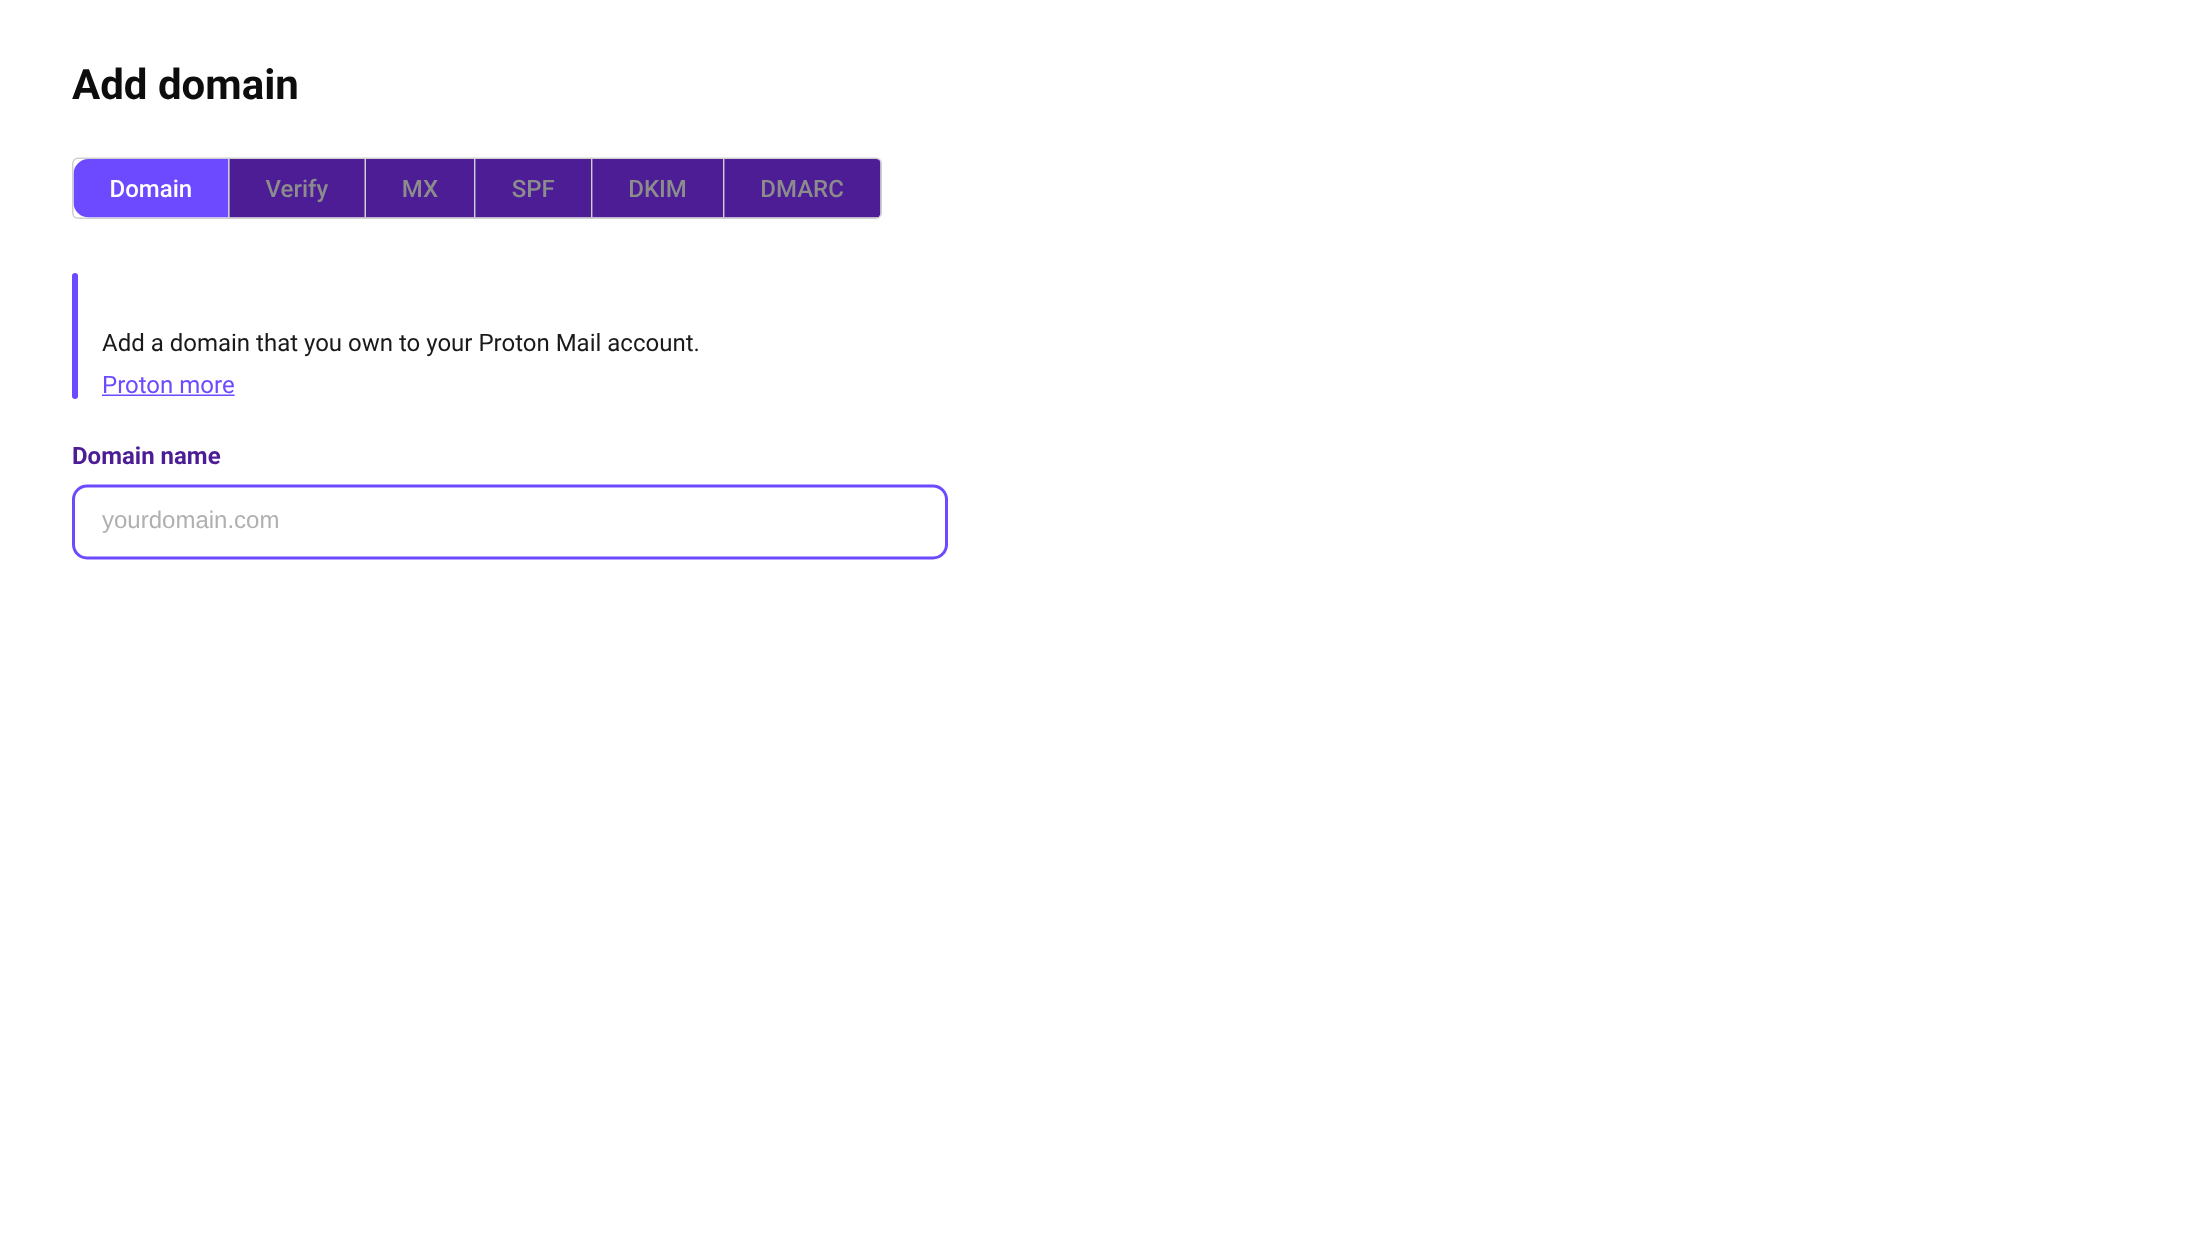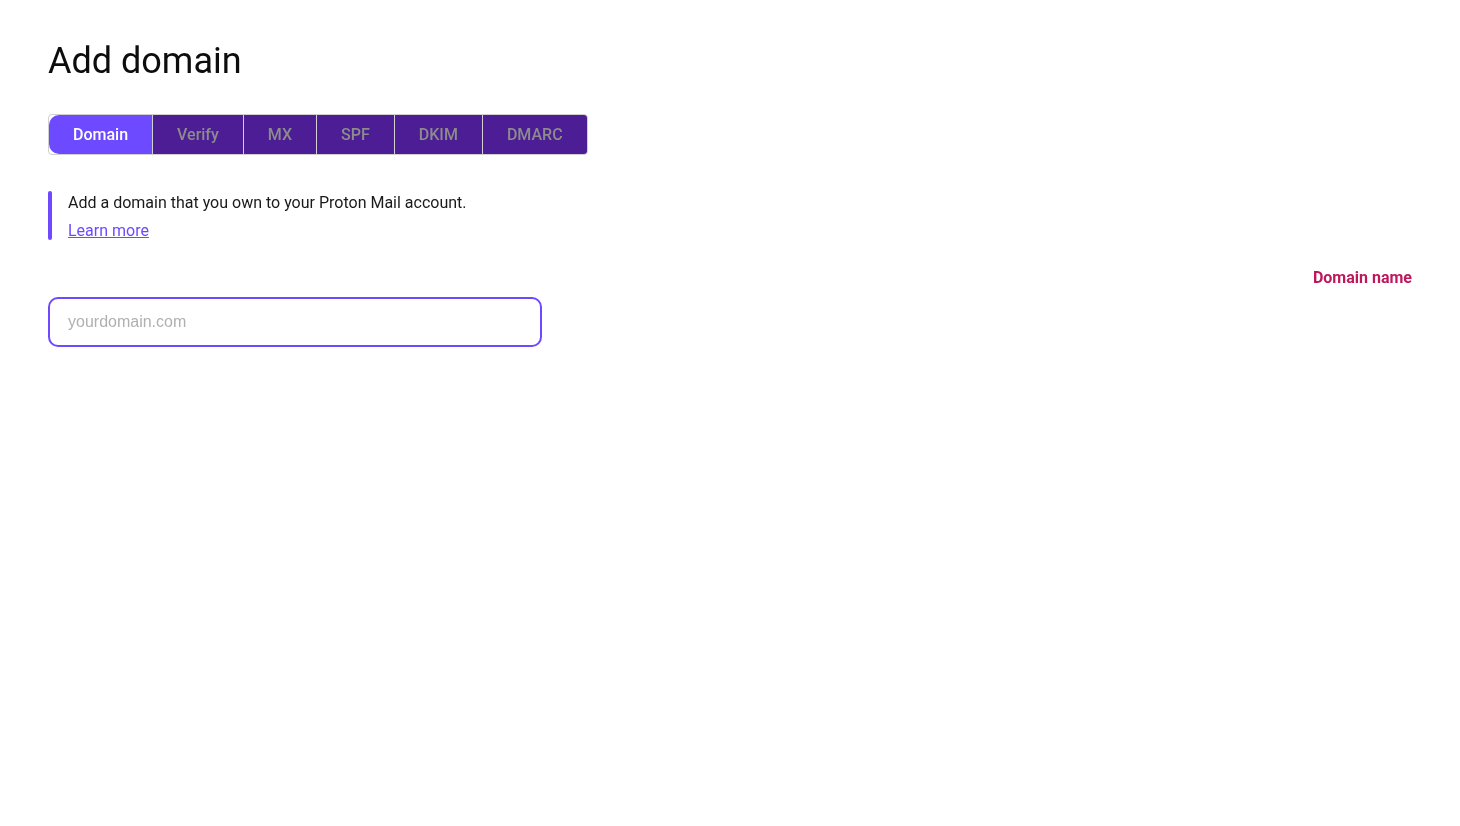--- a/index.html
+++ b/index.html
@@ -11,22 +11,22 @@
     body {
       background: #ffffff;
       font-family: -apple-system, BlinkMacSystemFont, 'Segoe UI', Roboto, Helvetica, Arial, sans-serif;
       color: #1a1a1a;
       width: 1460px;
       min-height: 826px;
       padding: 40px 48px;
     }
 
     .page-title {
-      font-size: 36px;
-      font-weight: 400;
+      font-size: 28px;
+      font-weight: 700;
       color: #0d0d0d;
       margin-bottom: 32px;
     }
 
     .tabs-container {
       display: flex;
       align-items: center;
       border: 1.5px solid #d0d0d0;
       border-radius: 4px;
       overflow: hidden;
@@ -67,45 +67,45 @@
       background: #6d4aff;
       border-radius: 2px;
       margin-right: 16px;
       flex-shrink: 0;
     }
 
     .info-content {
       display: flex;
       flex-direction: column;
       gap: 6px;
+      margin-top: 35px;
     }
 
     .info-text {
       font-size: 16px;
       color: #1a1a1a;
       line-height: 1.5;
     }
 
     .learn-more-link {
       font-size: 16px;
       color: #6d4aff;
       text-decoration: underline;
       cursor: pointer;
     }
 
     .field-label {
       font-size: 16px;
       font-weight: 700;
-      color: #be185d;
+      color: #4c1d95;
       margin-bottom: 10px;
-      text-align: right;
     }
 
     .domain-input {
-      width: 494px;
+      width: 584px;
       padding: 14px 18px;
       font-size: 16px;
       color: #1a1a1a;
       border: 2px solid #6d4aff;
       border-radius: 10px;
       outline: none;
       background: #ffffff;
     }
 
     .domain-input::placeholder {
@@ -123,20 +123,20 @@
   <div class="tab-item">MX</div>
   <div class="tab-item">SPF</div>
   <div class="tab-item">DKIM</div>
   <div class="tab-item">DMARC</div>
 </div>
 
 <div class="info-block">
   <div class="info-border"></div>
   <div class="info-content">
     <span class="info-text">Add a domain that you own to your Proton Mail account.</span>
-    <a class="learn-more-link" href="#">Learn more</a>
+    <a class="learn-more-link" href="#">Proton more</a>
   </div>
 </div>
 
 <div>
   <div class="field-label">Domain name</div>
   <input class="domain-input" type="text" placeholder="yourdomain.com" style="">
 </div>
 
 </body></html>

